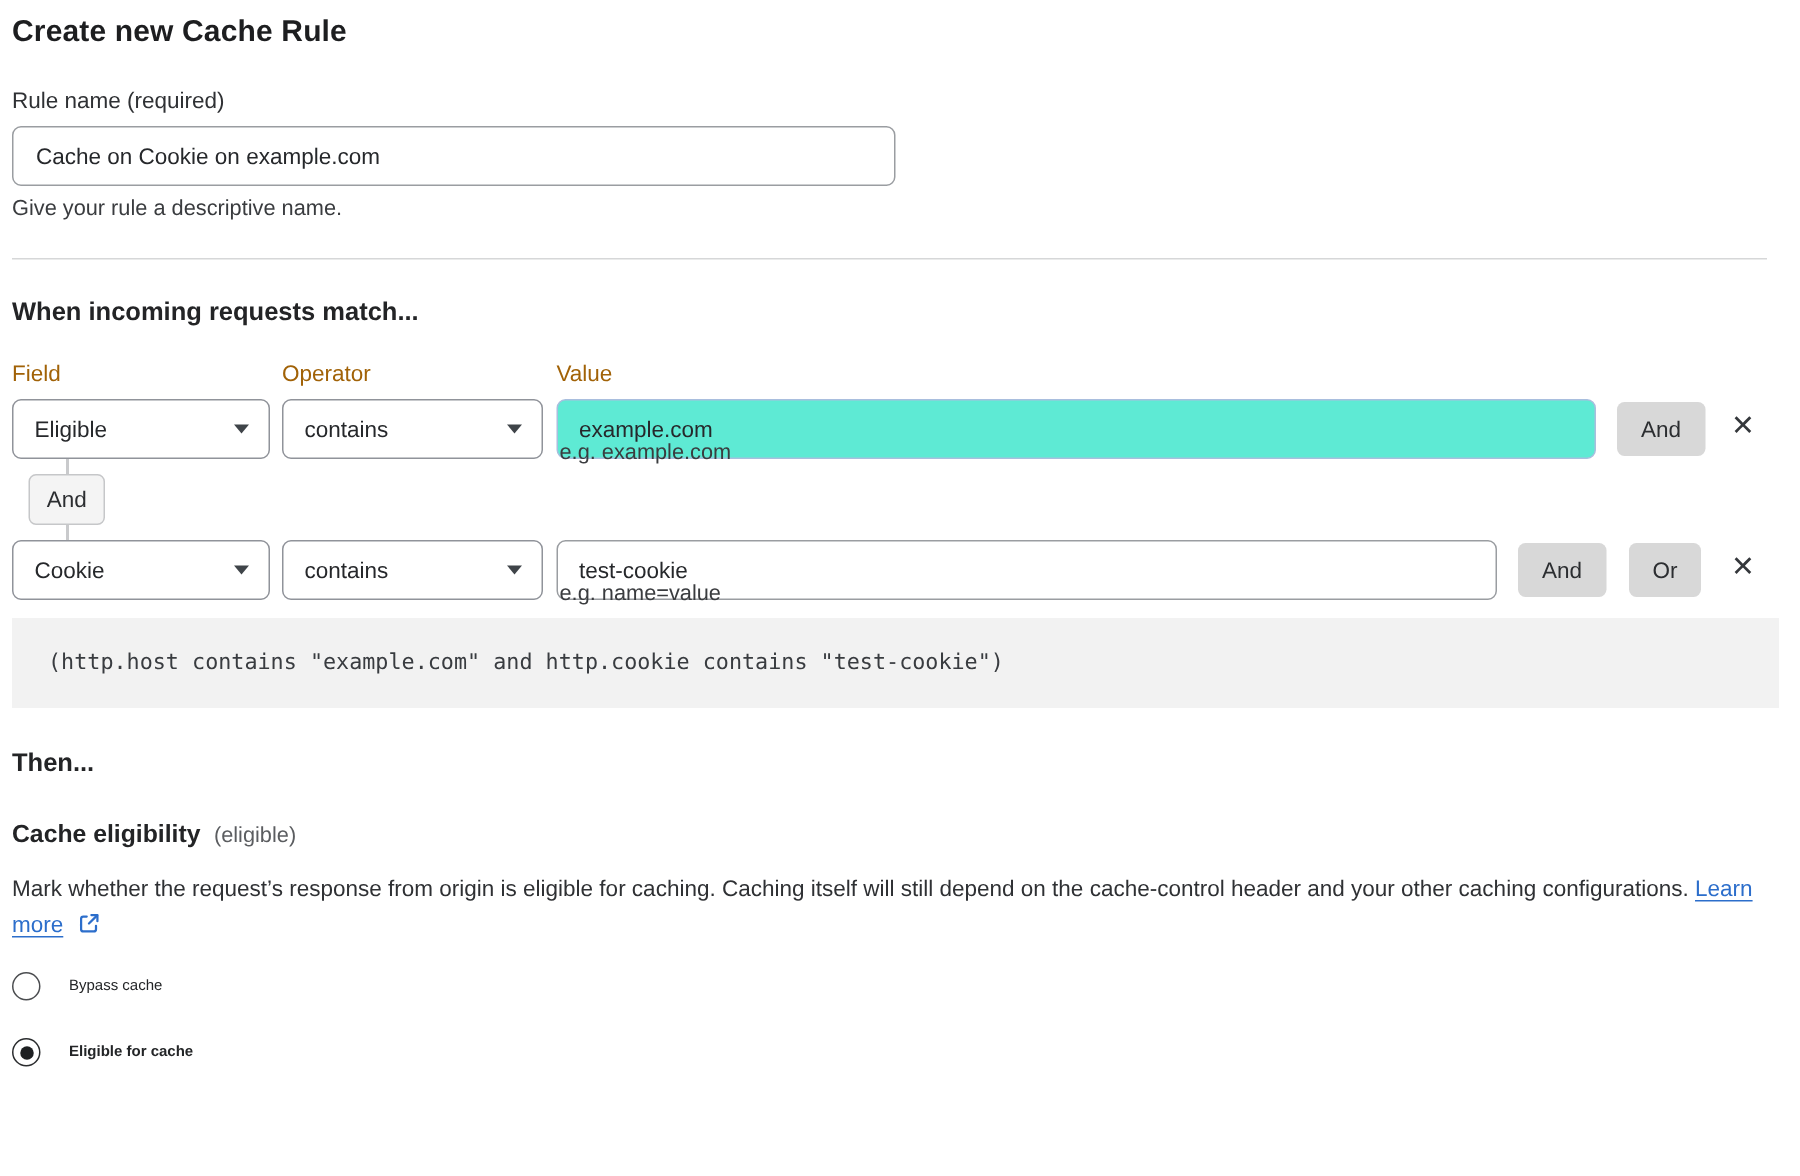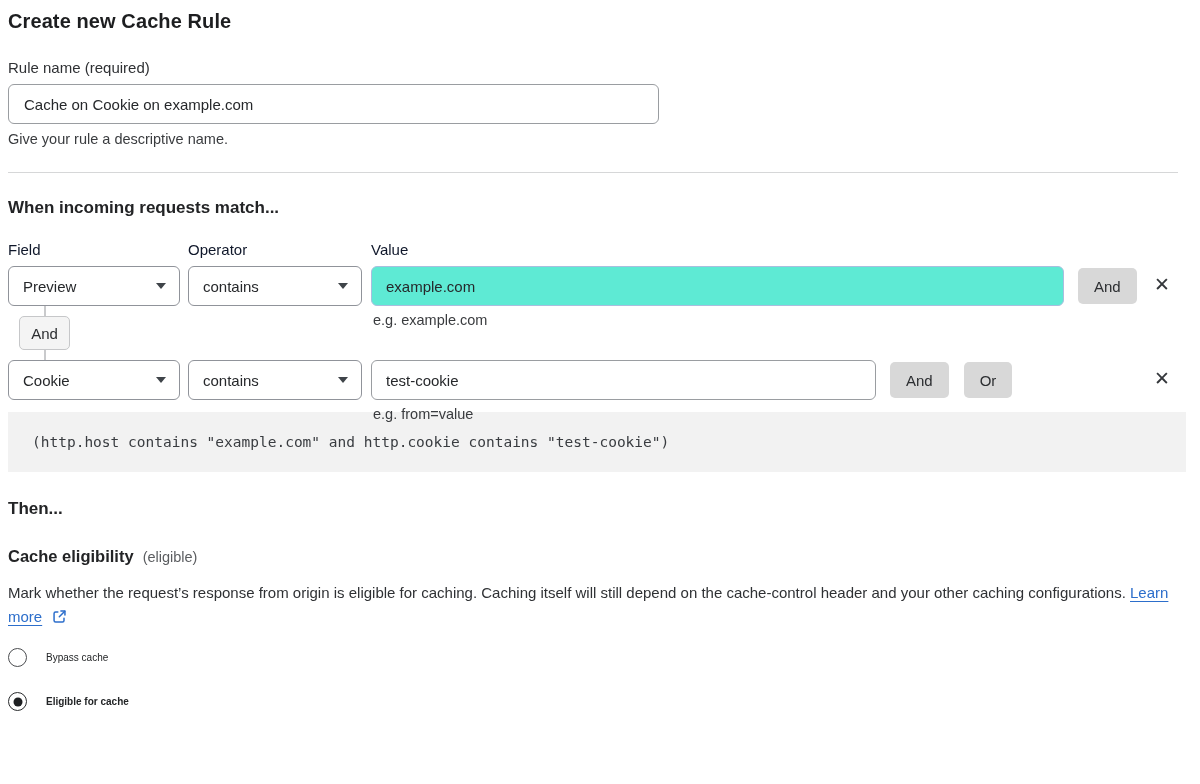--- a/index.html
+++ b/index.html
@@ -8,58 +8,58 @@
     width: 1200px; height: 784px; overflow: hidden;
     font-family: "Liberation Sans", sans-serif;
     color: #2b2d30;
   }
   .container { padding: 10px 14px 0 8px; width: 1192px; }
 
   .page-title { font-size: 20px; font-weight: 700; color: #1d1e20; letter-spacing: .1px; }
 
   .field-label { font-size: 15px; color: #2f3134; margin-top: 26px; }
   .name-input {
-    display: block; margin-top: 8px; width: 651px; height: 40px;
+    display: block; margin-top: 8px; width: 589px; height: 40px;
     border: 1px solid #9a9da1; border-radius: 6px; background: #fff;
     padding: 0 15px; font-size: 15px; color: #26282b;
     font-family: "Liberation Sans", sans-serif; outline: none;
   }
   .helper { font-size: 14.5px; color: #3a3c3f; margin-top: 7px; }
 
   .divider { border: none; border-top: 1px solid #d6d7d8; margin-top: 25px; }
 
   .section-heading { font-size: 17px; font-weight: 700; color: #232426; margin-top: 25px; }
 
-  .col-labels { display: flex; margin-top: 23px; font-size: 15px; color: #0f172a; }
+  .col-labels { display: flex; margin-top: 23px; font-size: 15px; color: #a16207; }
   .col-labels .c1 { width: 180px; }
   .col-labels .c2 { width: 183px; }
 
   .match-row { display: flex; align-items: flex-start; margin-top: 8px; width: 1178px; }
   .select {
     height: 40px; border: 1px solid #90939a; border-radius: 6px; background: #fff;
     display: flex; align-items: center; justify-content: space-between;
     padding: 0 13px 0 14px; font-size: 15px; color: #26282b; cursor: pointer;
   }
   .select.field-w { width: 172px; margin-right: 8px; }
   .select.op-w { width: 174px; margin-right: 9px; }
   .caret {
     width: 0; height: 0;
     border-left: 5px solid transparent; border-right: 5px solid transparent;
     border-top: 6px solid #3f4449;
   }
   .value-col { position: relative; }
   .value-col.w1 { width: 693px; }
-  .value-col.w2 { width: 505px; }
+  .value-col.w2 { width: 627px; }
   .value-input {
     width: 100%; height: 40px; border: 1px solid #9a9da1; border-radius: 6px;
     padding: 0 14px; font-size: 15px; color: #26282b; background: #fff;
     font-family: "Liberation Sans", sans-serif; outline: none;
   }
   .value-input.highlight { background: #5eead4; border-color: #a9bede; }
-  .hint { position: absolute; left: 2px; top: 46px; font-size: 14.5px; color: #3a3c3f; white-space: nowrap; }
+  .hint { position: absolute; left: 2px; top: 28px; font-size: 14.5px; color: #3a3c3f; white-space: nowrap; }
 
   .logic-btn {
     height: 36px; margin-top: 2px; padding: 0 16px; border: none; border-radius: 5px;
     background: #d8d8d8; color: #2c2e31; font-size: 15px;
     font-family: "Liberation Sans", sans-serif; cursor: pointer;
   }
   .logic-btn.first { margin-left: 14px; }
   .logic-btn + .logic-btn { margin-left: 15px; }
   .close-btn {
     margin-left: auto; margin-right: 12px; margin-top: 7px;
@@ -126,21 +126,21 @@
   <h2 class="section-heading">When incoming requests match...</h2>
 
   <div class="col-labels">
     <span class="c1">Field</span>
     <span class="c2">Operator</span>
     <span class="c3">Value</span>
   </div>
 
   <div class="match-row">
     <div class="select field-w">
-      <span>Preview</span>
+      <span>Eligible</span>
       <span class="caret"></span>
     </div>
     <div class="select op-w">
       <span>contains</span>
       <span class="caret"></span>
     </div>
     <div class="value-col w1">
       <input class="value-input highlight" type="text" value="example.com" style="">
       <div class="hint">e.g. example.com</div>
     </div>
@@ -158,21 +158,21 @@
     <div class="select field-w">
       <span>Cookie</span>
       <span class="caret"></span>
     </div>
     <div class="select op-w">
       <span>contains</span>
       <span class="caret"></span>
     </div>
     <div class="value-col w2">
       <input class="value-input" type="text" value="test-cookie" style="">
-      <div class="hint">e.g. from=value</div>
+      <div class="hint">e.g. name=value</div>
     </div>
     <button class="logic-btn first">And</button>
     <button class="logic-btn">Or</button>
     <button class="close-btn">✕</button>
   </div>
 
   <div class="code-block">
     <span>(http.host contains "example.com" and http.cookie contains "test-cookie")</span>
   </div>
 

